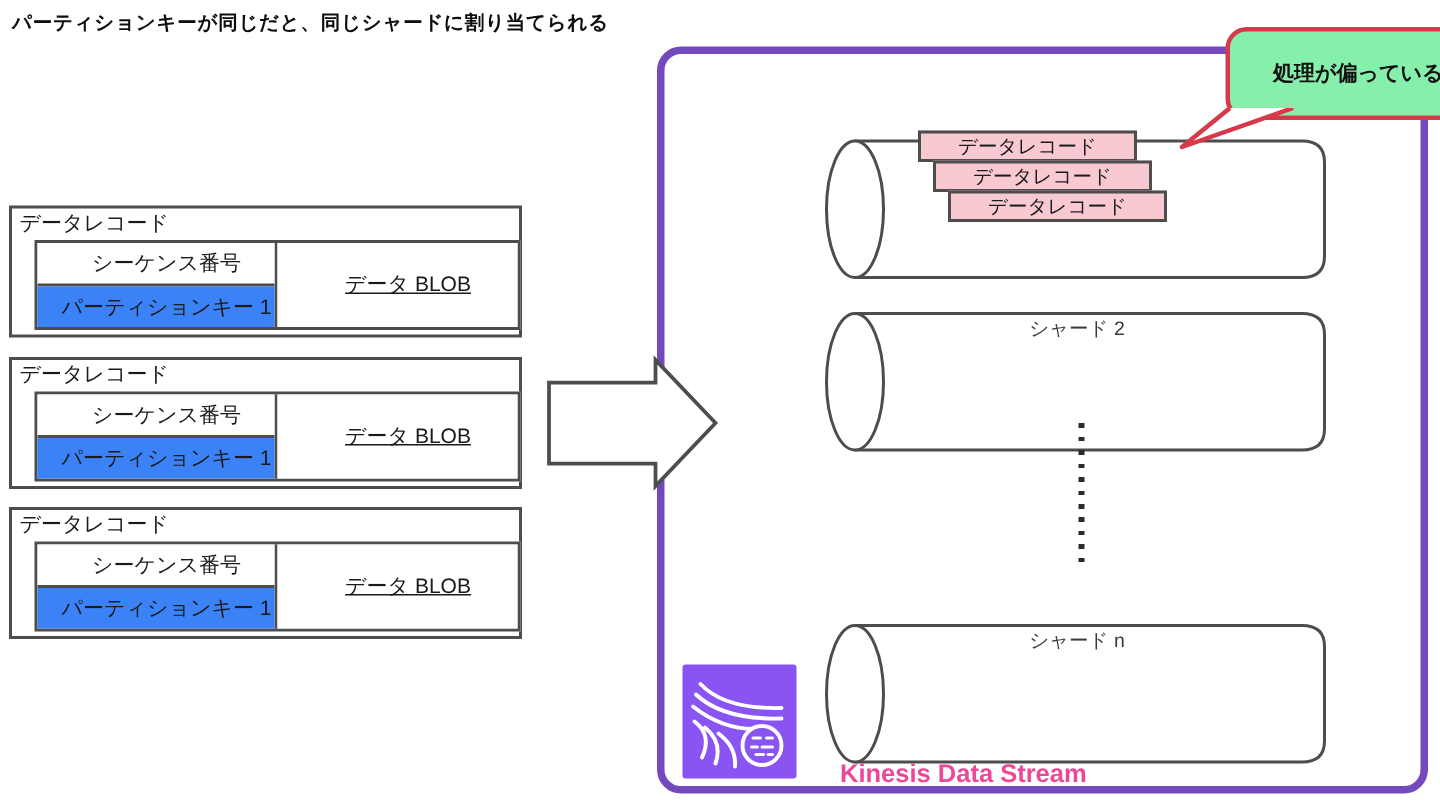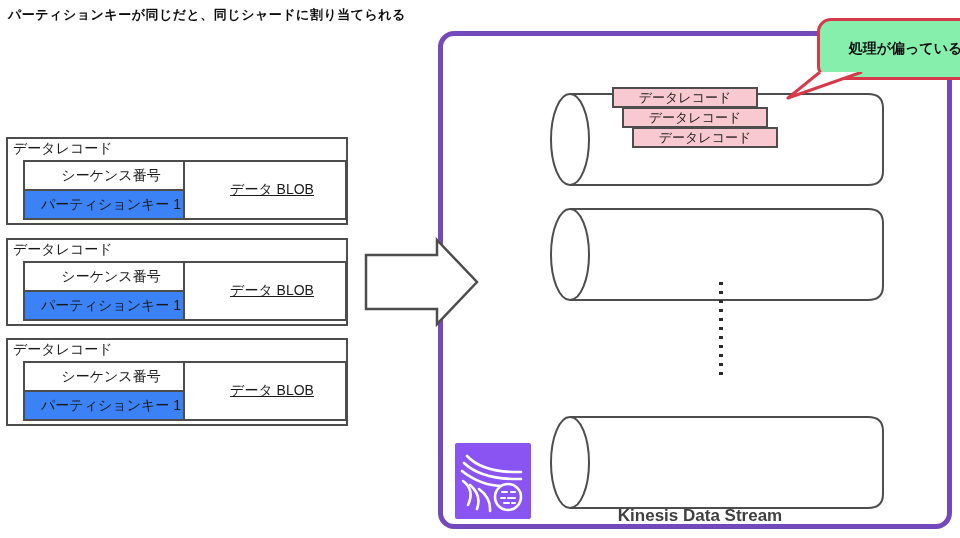--- a/index.html
+++ b/index.html
@@ -66,22 +66,22 @@
     left:719px;top:282px;width:4px;height:95px;z-index:2;
     background:repeating-linear-gradient(to bottom,#2a2a2a 0 3px,transparent 3px 9px);
   }
   
   .kinesis-icon{
     left:455px;top:443px;width:76px;height:76px;background:#8a54f2;
     border-radius:2px;z-index:2;
   }
   
   .stream-caption{
-    left:560px;top:506px;width:280px;text-align:center;
-    font-size:17px;font-weight:bold;color:#404040;z-index:3;white-space:nowrap;
+    left:560px;top:506px;width:280px;
+    font-size:17px;font-weight:bold;color:#ec4899;z-index:3;white-space:nowrap;
   }
   
   .callout{
     left:817px;top:18px;width:177px;height:62px;box-sizing:border-box;
     background:#86efac;border:3px solid #d63a4a;border-radius:14px;
     display:flex;align-items:center;justify-content:center;
     font-size:14px;font-weight:bold;color:#111;z-index:8;white-space:nowrap;
   }
   .callout-tail{left:780px;top:72px;z-index:9;}
 </style>
@@ -135,27 +135,29 @@
     <ellipse cx="22" cy="48.5" rx="19" ry="45.5" fill="#ffffff" stroke="#4d4d4d" stroke-width="2"></ellipse>
   </svg>
   <div class="shard-label">シャード 1</div>
 </div>
 
 <div class="abs cylinder cyl-2">
   <svg width="340" height="97" viewBox="0 0 340 97">
     <path d="M 22 3 H 320 Q 335 3 335 17 V 80 Q 335 94 320 94 H 22" fill="#ffffff" stroke="#4d4d4d" stroke-width="2"></path>
     <ellipse cx="22" cy="48.5" rx="19" ry="45.5" fill="#ffffff" stroke="#4d4d4d" stroke-width="2"></ellipse>
   </svg>
+  <div class="shard-label">シャード 2</div>
 </div>
 
 <div class="abs cylinder cyl-n">
   <svg width="340" height="97" viewBox="0 0 340 97">
     <path d="M 22 3 H 320 Q 335 3 335 17 V 80 Q 335 94 320 94 H 22" fill="#ffffff" stroke="#4d4d4d" stroke-width="2"></path>
     <ellipse cx="22" cy="48.5" rx="19" ry="45.5" fill="#ffffff" stroke="#4d4d4d" stroke-width="2"></ellipse>
   </svg>
+  <div class="shard-label">シャード n</div>
 </div>
 
 <div class="abs shard-record sr-0">データレコード</div>
 <div class="abs shard-record sr-1">データレコード</div>
 <div class="abs shard-record sr-2">データレコード</div>
 
 <div class="abs dotted-line"></div>
 
 <div class="abs kinesis-icon">
   <svg width="76" height="76" viewBox="0 0 76 76">

